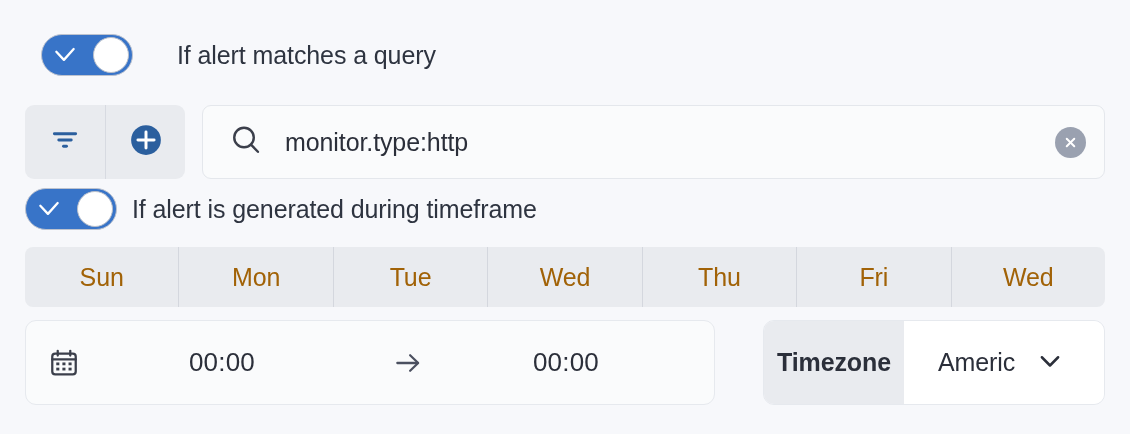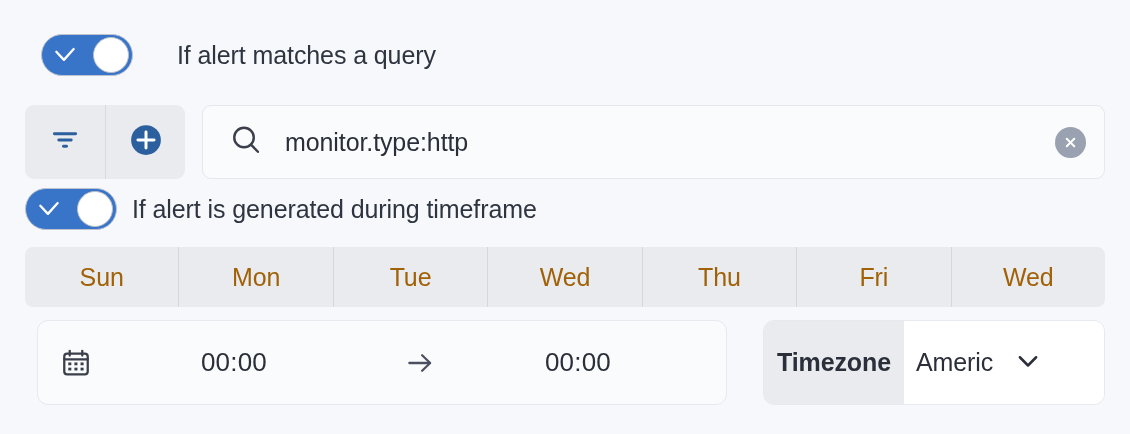--- a/index.html
+++ b/index.html
@@ -153,21 +153,20 @@
     position: absolute;
     left: 25px;
     top: 320px;
     width: 690px;
     height: 85px;
     background: #fafbfc;
     border: 1px solid #e6e9ee;
     border-radius: 11px;
     display: flex;
     align-items: center;
-    margin-left: 12px;
   }
   .time-cell {
     display: flex;
     align-items: center;
     flex: 1;
     height: 100%;
     padding-left: 22px;
     gap: 0;
     cursor: pointer;
   }
@@ -210,21 +209,21 @@
     color: #2b2f3a;
     flex: none;
     letter-spacing: -0.1px;
   }
   .tz-select {
     flex: 1;
     background: #ffffff;
     display: flex;
     align-items: center;
     justify-content: flex-start;
-    padding-left: 12px;
+    padding-left: 34px;
     gap: 20px;
     cursor: pointer;
     overflow: hidden;
   }
   .tz-value {
     font-size: 25px;
     color: #2b2f3a;
     white-space: nowrap;
     overflow: hidden;
     max-width: 103px;

